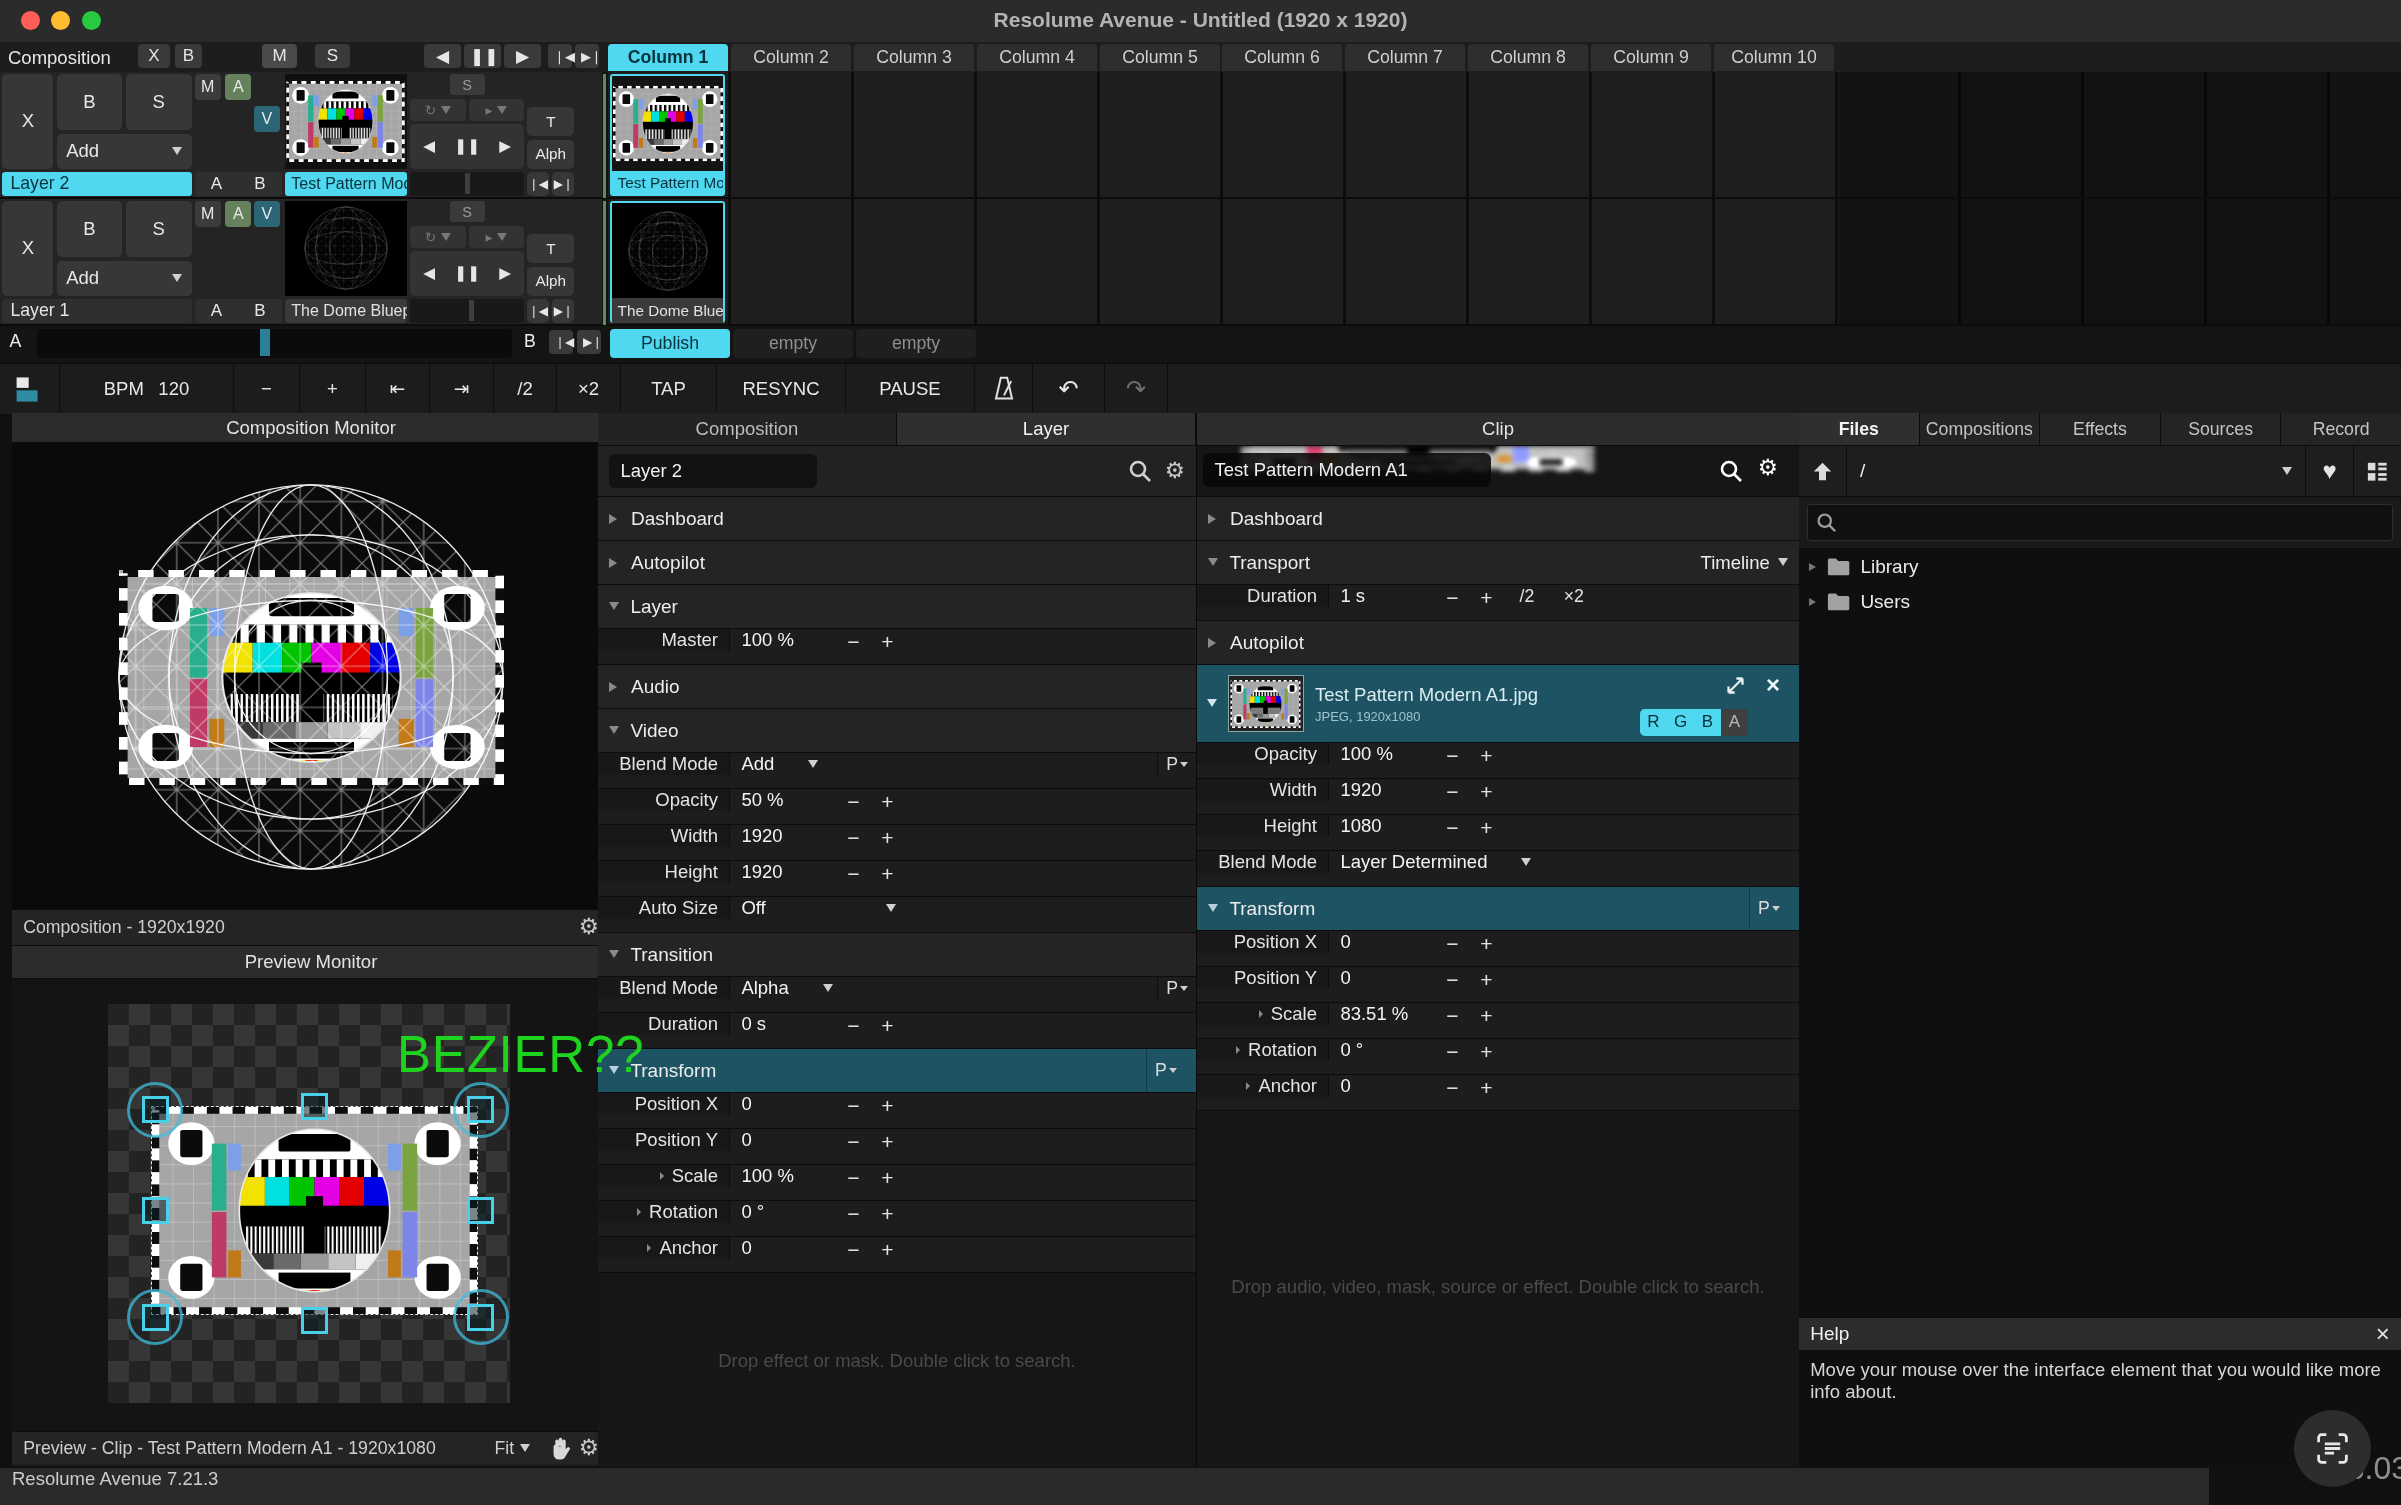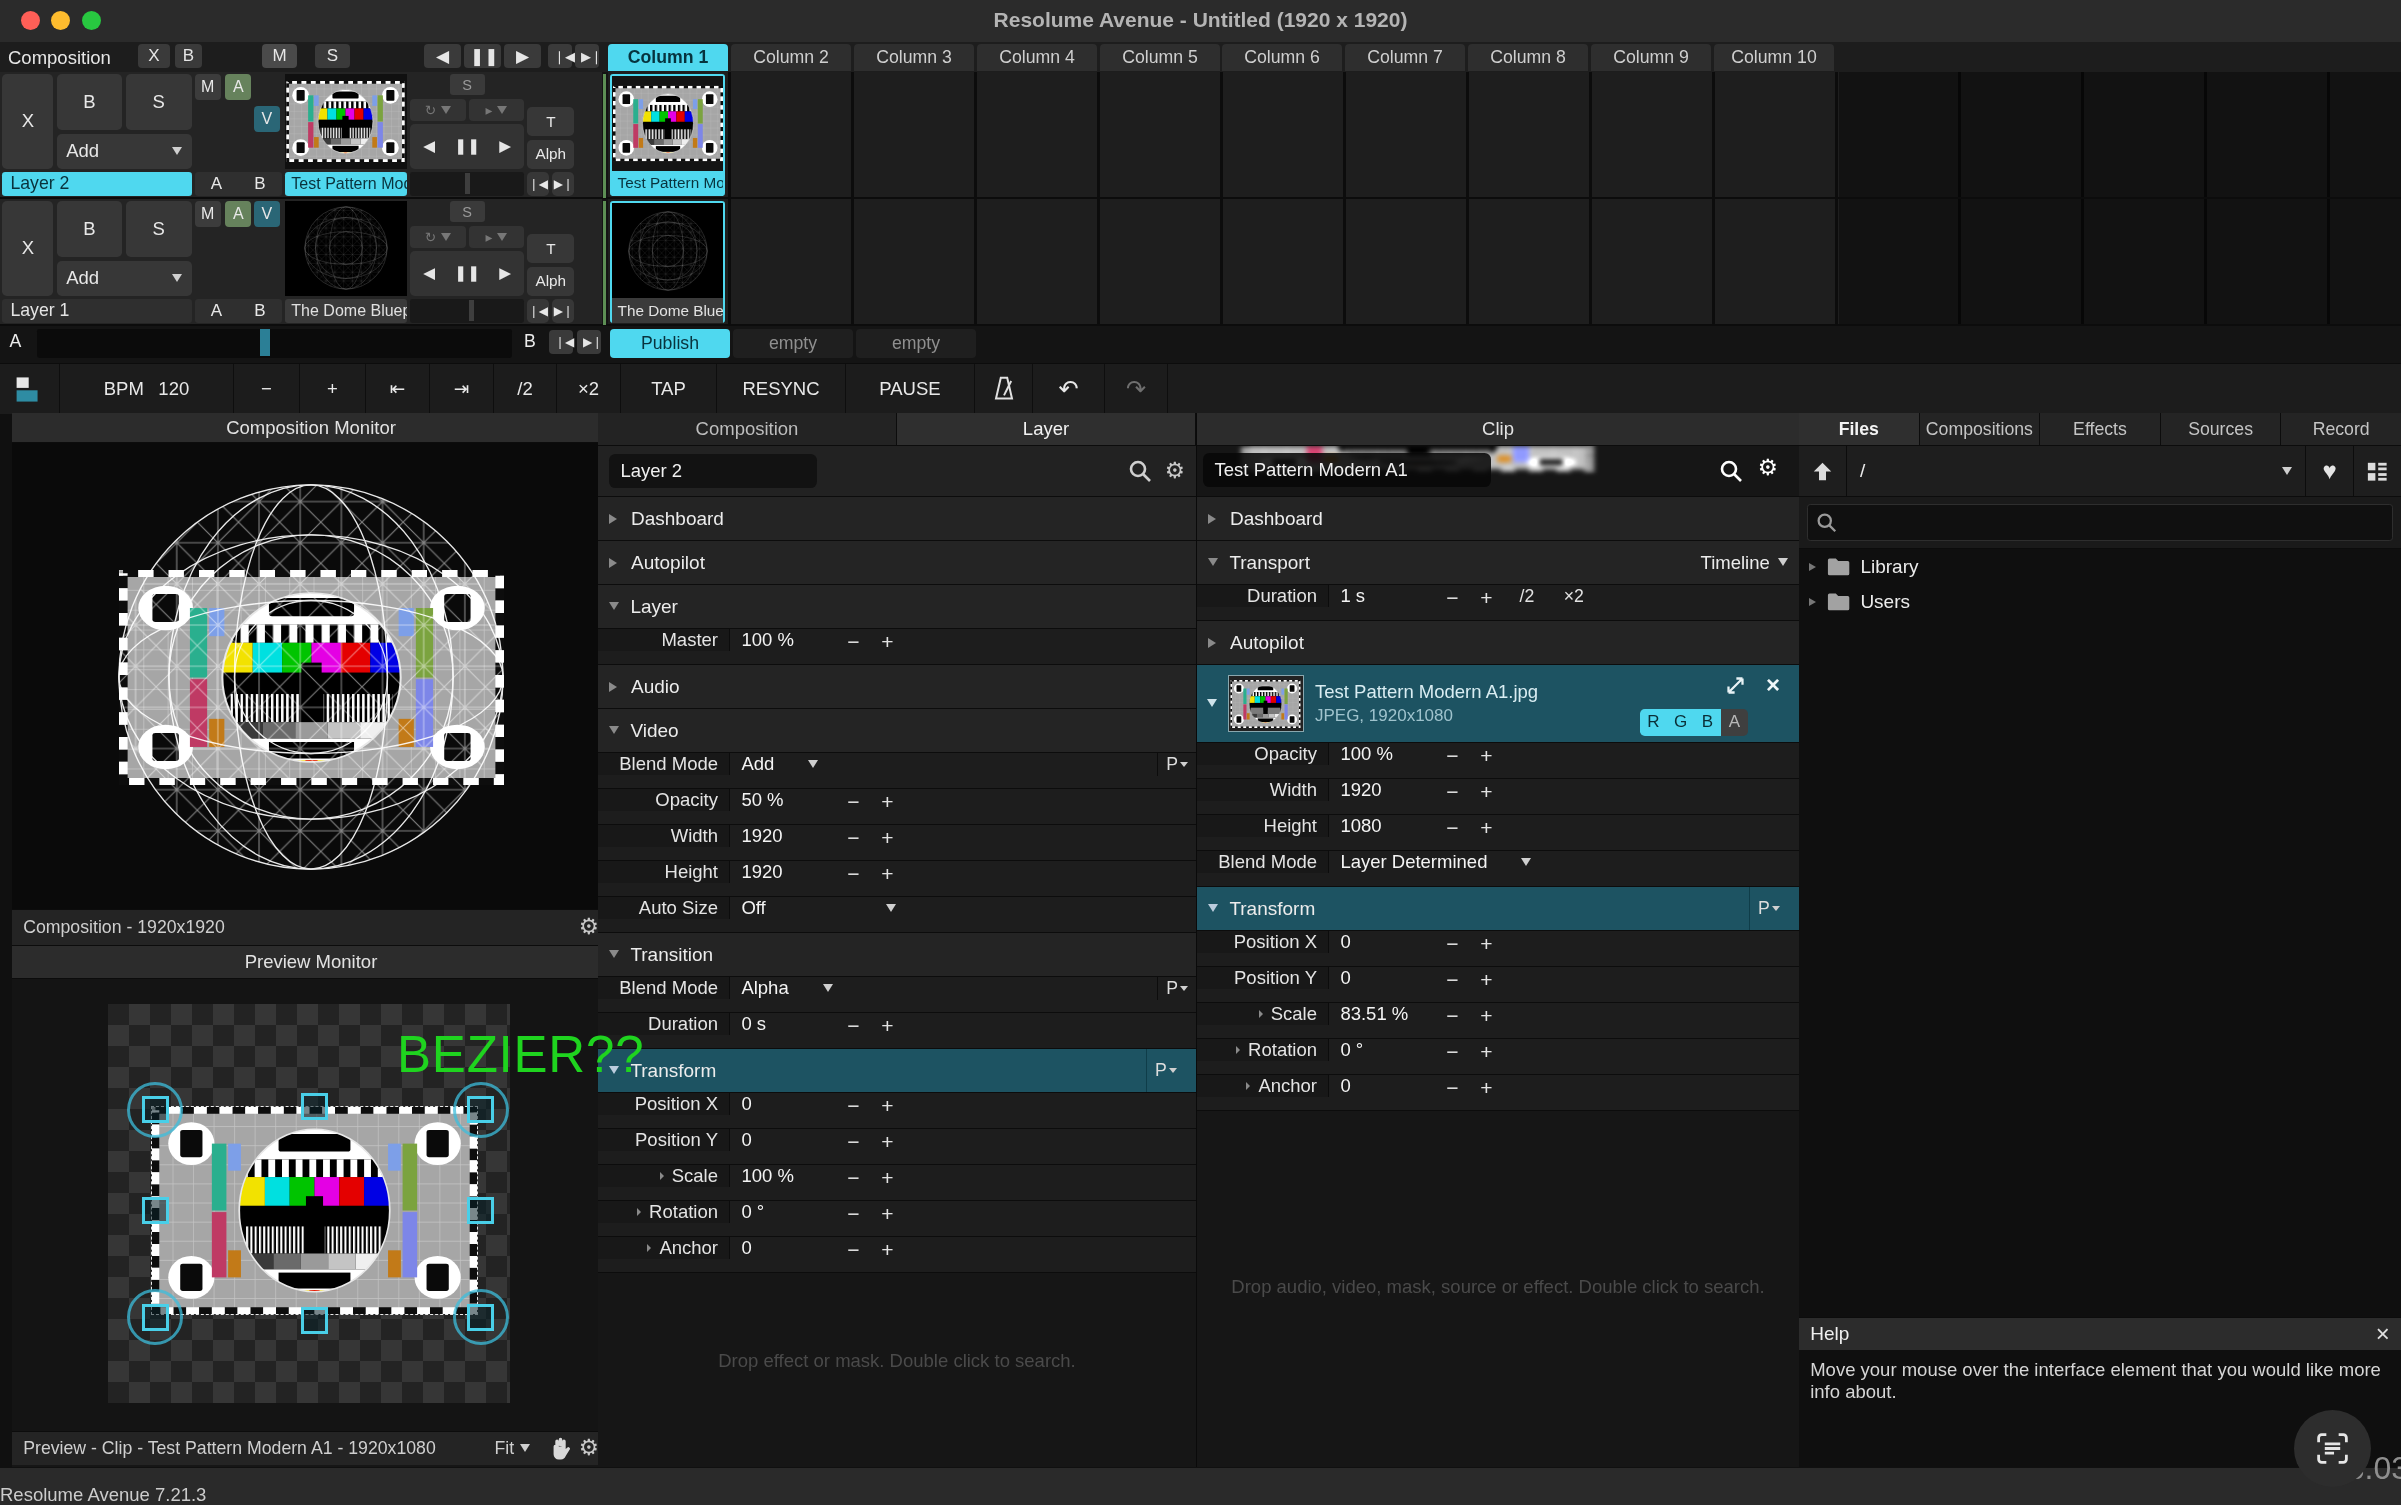--- a/index.html
+++ b/index.html
@@ -130,21 +130,21 @@
                      linear-gradient(45deg,#262626 25%,transparent 25%,transparent 75%,#262626 75%);
     background-size:13px 13px;background-position:0 0,6.4px 6.4px;}
   .pbtn{width:39px;border-left:1.6px solid #0c0c0c;color:#ddd;display:flex;align-items:center;justify-content:center;
         font-size:17.7px;background:none;border-top:none;border-right:none;border-bottom:none;gap:1.6px;}
   .drophint{text-align:center;font-size:18.5px;color:#4a4a4a;}
 
   
   #srcblock{height:77px;background:#1d5362;border-bottom:1.6px solid #0c0c0c;position:relative;
             display:flex;align-items:center;gap:11.2px;padding:0 9.6px;}
   #srcblock .meta1{font-size:18.5px;color:#d9edf2;}
-  #srcblock .meta2{font-size:17px;color:#9fc3cd;margin-top:3px;}
+  #srcblock .meta2{font-size:13px;color:#9fc3cd;margin-top:3px;}
   .rgb-group{position:absolute;right:51px;bottom:6.4px;display:flex;}
   .rgb-cyan{background:#4fd8ef;color:#0a2e36;border-radius:4.8px 0 0 4.8px;display:flex;}
   .rgb-cyan span{width:27px;height:27px;display:flex;align-items:center;justify-content:center;font-size:17px;}
   .chip-a{width:27px;height:27px;background:#3f3f3f;color:#b9b9b9;border-radius:0 4.8px 4.8px 0;
           display:flex;align-items:center;justify-content:center;font-size:17px;}
 
   
   .ftabs{display:flex;height:32px;border-bottom:1.6px solid #0c0c0c;}
   .ftabs .tab{flex:1;display:flex;align-items:center;justify-content:center;font-size:17.7px;background:#242424;
               color:#c4c4c4;border-right:1.6px solid #0c0c0c;}
@@ -154,22 +154,22 @@
   .pathfield{flex:1;height:100%;display:flex;align-items:center;padding:0 13px;font-size:19px;color:#eee;}
   .searchrow{height:51px;background:#1a1a1a;display:flex;align-items:center;padding:0 8px;border-bottom:1.6px solid #0c0c0c;}
   .searchbox{flex:1;height:35px;background:#101010;border:1.6px solid #2e2e2e;border-radius:3.2px;
              display:flex;align-items:center;padding:0 8px;gap:8px;}
   .treerow{height:35px;display:flex;align-items:center;gap:9.6px;padding:0 9.6px;font-size:19px;color:#ececec;background:#0f0f0f;}
   #helphead{height:32px;background:#2c2c2c;display:flex;align-items:center;padding:0 11.2px;font-size:19px;
             color:#f0f0f0;border-top:1.6px solid #0c0c0c;justify-content:center;}
   #helpbody{height:98px;background:#0f0f0f;padding:9.6px 11.2px;font-size:18.5px;color:#d6d6d6;}
 
   
-  #statusbar{left:0;top:1467px;width:2401px;height:39px;background:#2a2a2a;border-top:1.6px solid #101010;
-             display:flex;align-items:flex-end;padding:0 0;box-sizing:border-box;font-size:18.5px;color:#cccccc;}
+  #statusbar{left:0;top:1467px;width:2209px;height:39px;background:#2a2a2a;border-top:1.6px solid #101010;
+             display:flex;align-items:flex-start;padding:0 12px;box-sizing:border-box;font-size:18.5px;color:#cccccc;}
   #shotbadge{position:absolute;left:2294px;top:1410px;width:77px;height:77px;border-radius:50%;background:#2d2d2d;
              z-index:20;display:flex;align-items:center;justify-content:center;}
   #shotclock{position:absolute;left:2329px;top:1450px;z-index:10;font-size:32px;color:#8f8f8f;}
 
   .icon-svg{display:block;}
 </style>
 </head>
 <body>
 
 <svg width="0" height="0" style="position:absolute">

